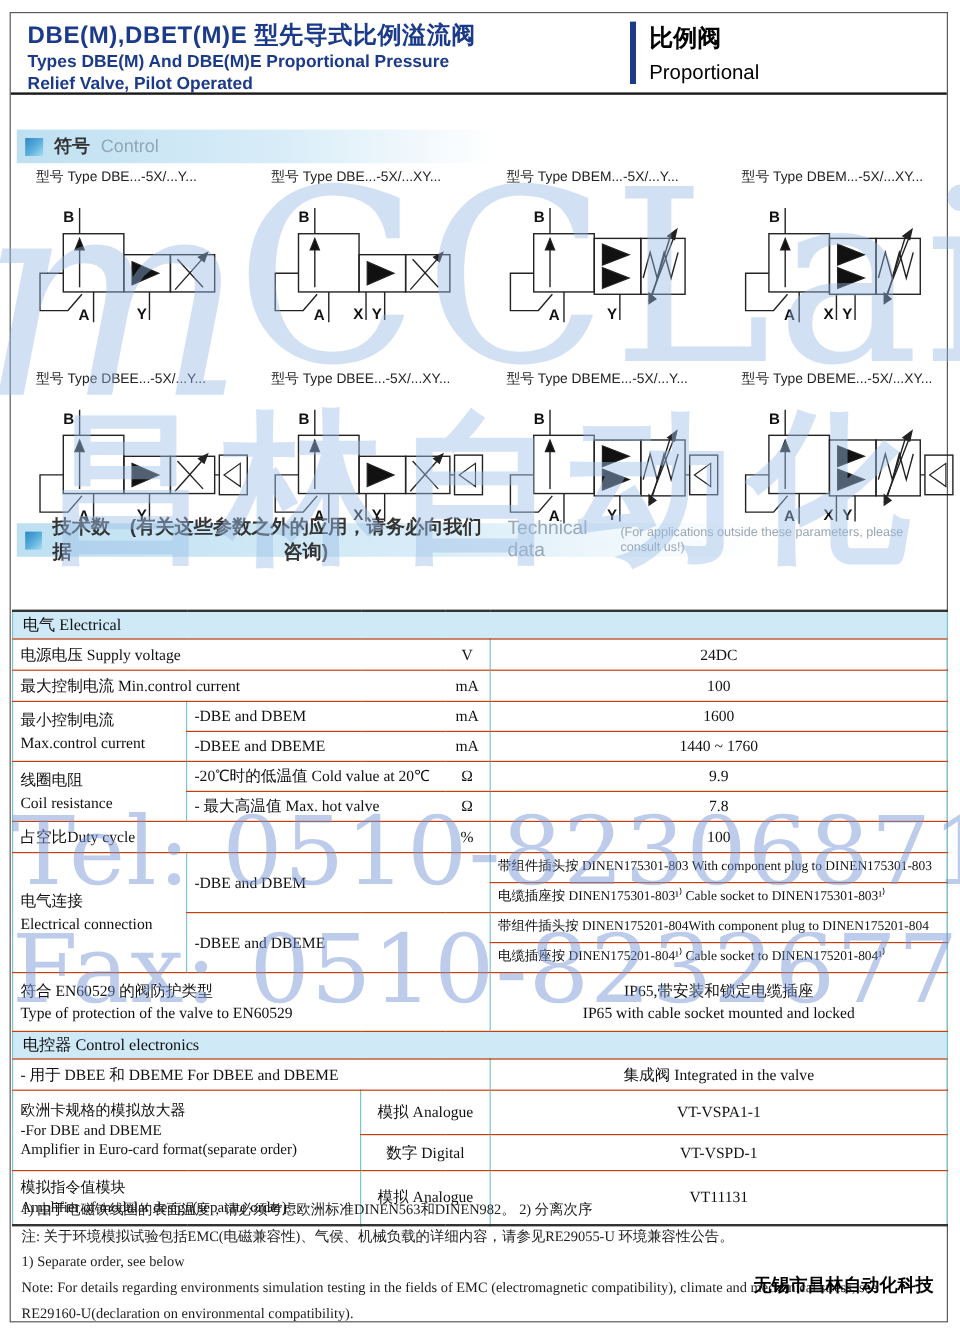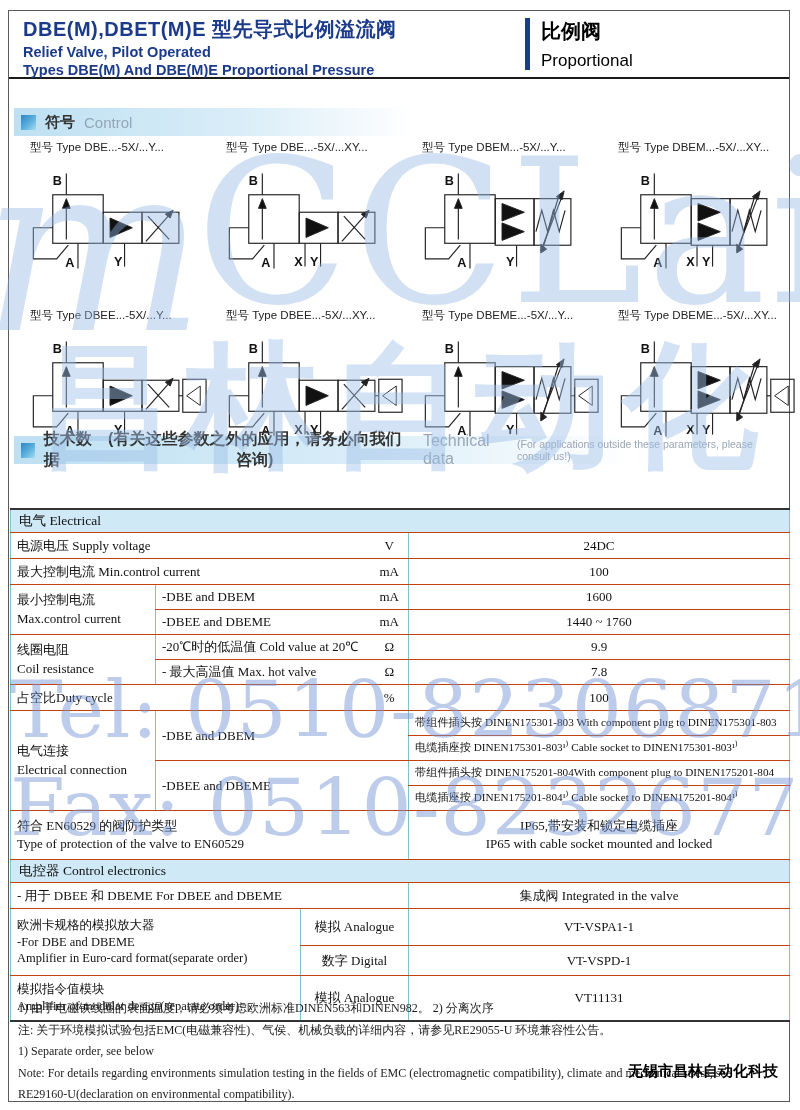--- a/index.html
+++ b/index.html
@@ -86,22 +86,22 @@
 
   <div class="wm wm-m">m</div>
   <div class="wm wm-brand">CCLair</div>
   <div class="wm wm-cn">昌林自动化</div>
   <div class="wm wm-tel">Tel: 0510-82306871</div>
   <div class="wm wm-fax">Fax: 0510-82326771</div>
 
   <div class="header">
     <div class="header-left">
       <div class="title-cn">DBE(M),DBET(M)E 型先导式比例溢流阀</div>
+      <div class="subtitle">Types DBE(M) And DBE(M)E Proportional Pressure</div>
       <div class="subtitle">Relief Valve, Pilot Operated</div>
-      <div class="subtitle">Types DBE(M) And DBE(M)E Proportional Pressure</div>
     </div>
     <div class="header-right">
       <div class="cat-bar"></div>
       <div>
         <div class="cat-cn">比例阀</div>
         <div class="cat-en">Proportional</div>
       </div>
     </div>
   </div>
 

